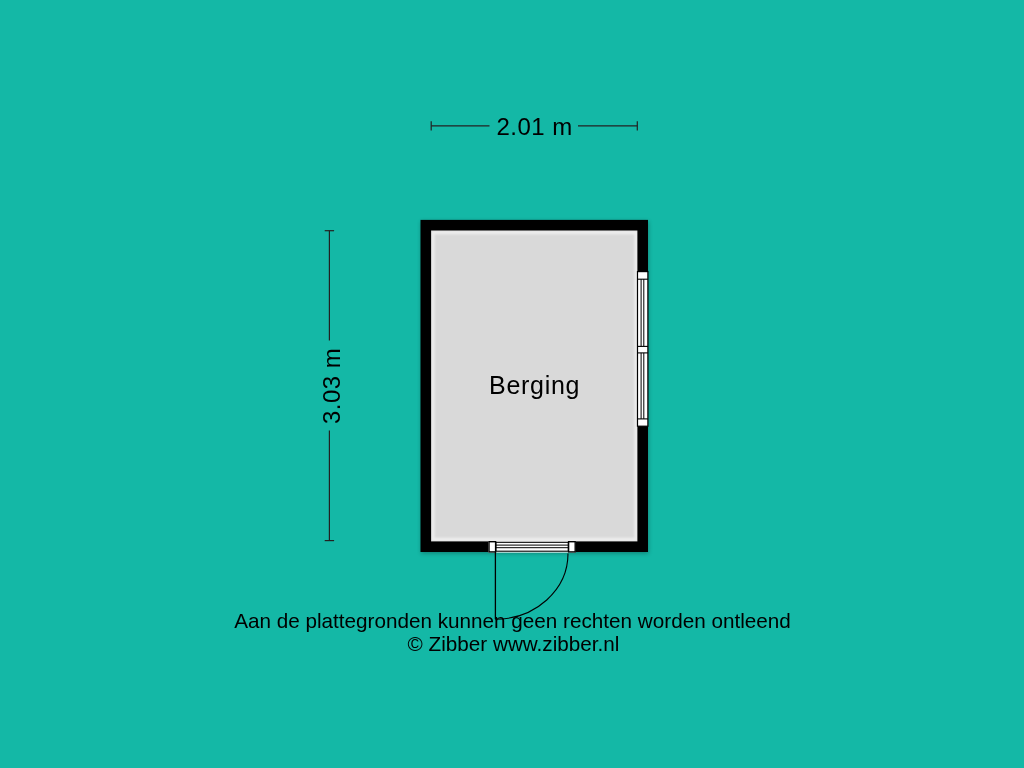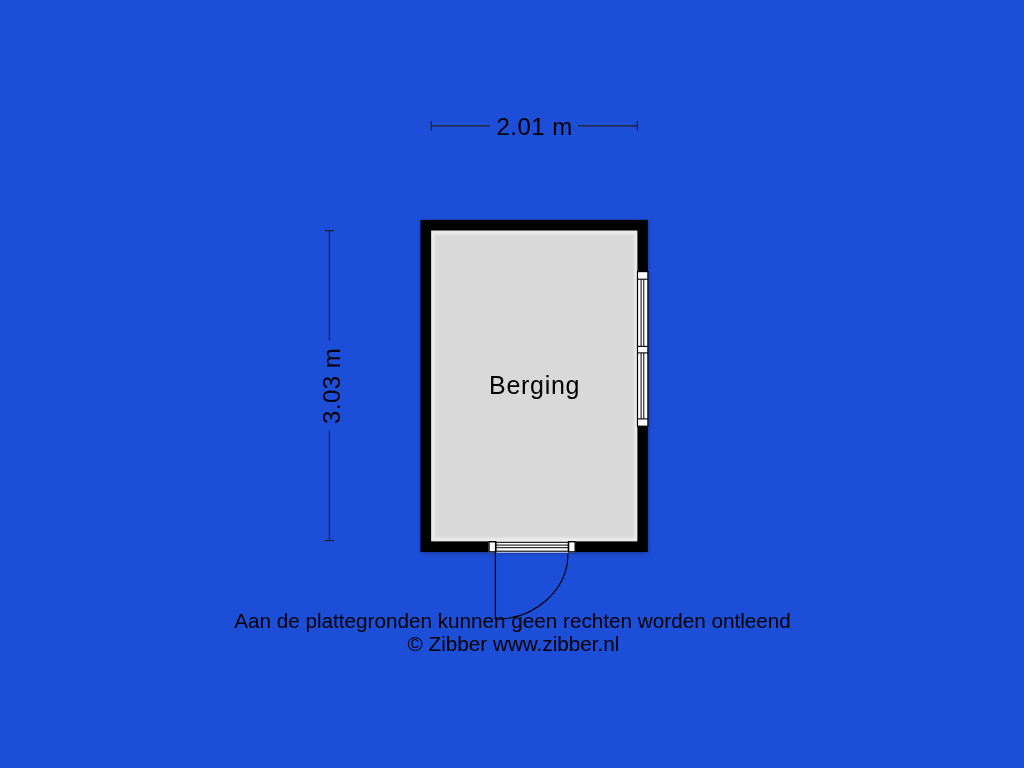--- a/index.html
+++ b/index.html
@@ -1,17 +1,17 @@
 <!DOCTYPE html>
 <html><head>
 <meta charset="utf-8">
 <title>Plattegrond Berging</title>
 <style>
   html,body{margin:0;padding:0;background:#ffffff;}
-  #page{position:relative;width:1024px;height:768px;background:#1d4ed8;overflow:hidden;
+  #page{position:relative;width:1024px;height:768px;background:#14b8a6;overflow:hidden;
         font-family:"Liberation Sans", sans-serif;}
   svg{position:absolute;left:0;top:0;}
   text{font-family:"Liberation Sans", sans-serif;fill:#000000;}
 </style>
 </head>
 <body>
 <div id="page">
 <svg width="1024" height="768" viewBox="0 0 1024 768">
   <defs>
     <filter id="wsh" x="-20%" y="-20%" width="140%" height="140%">

